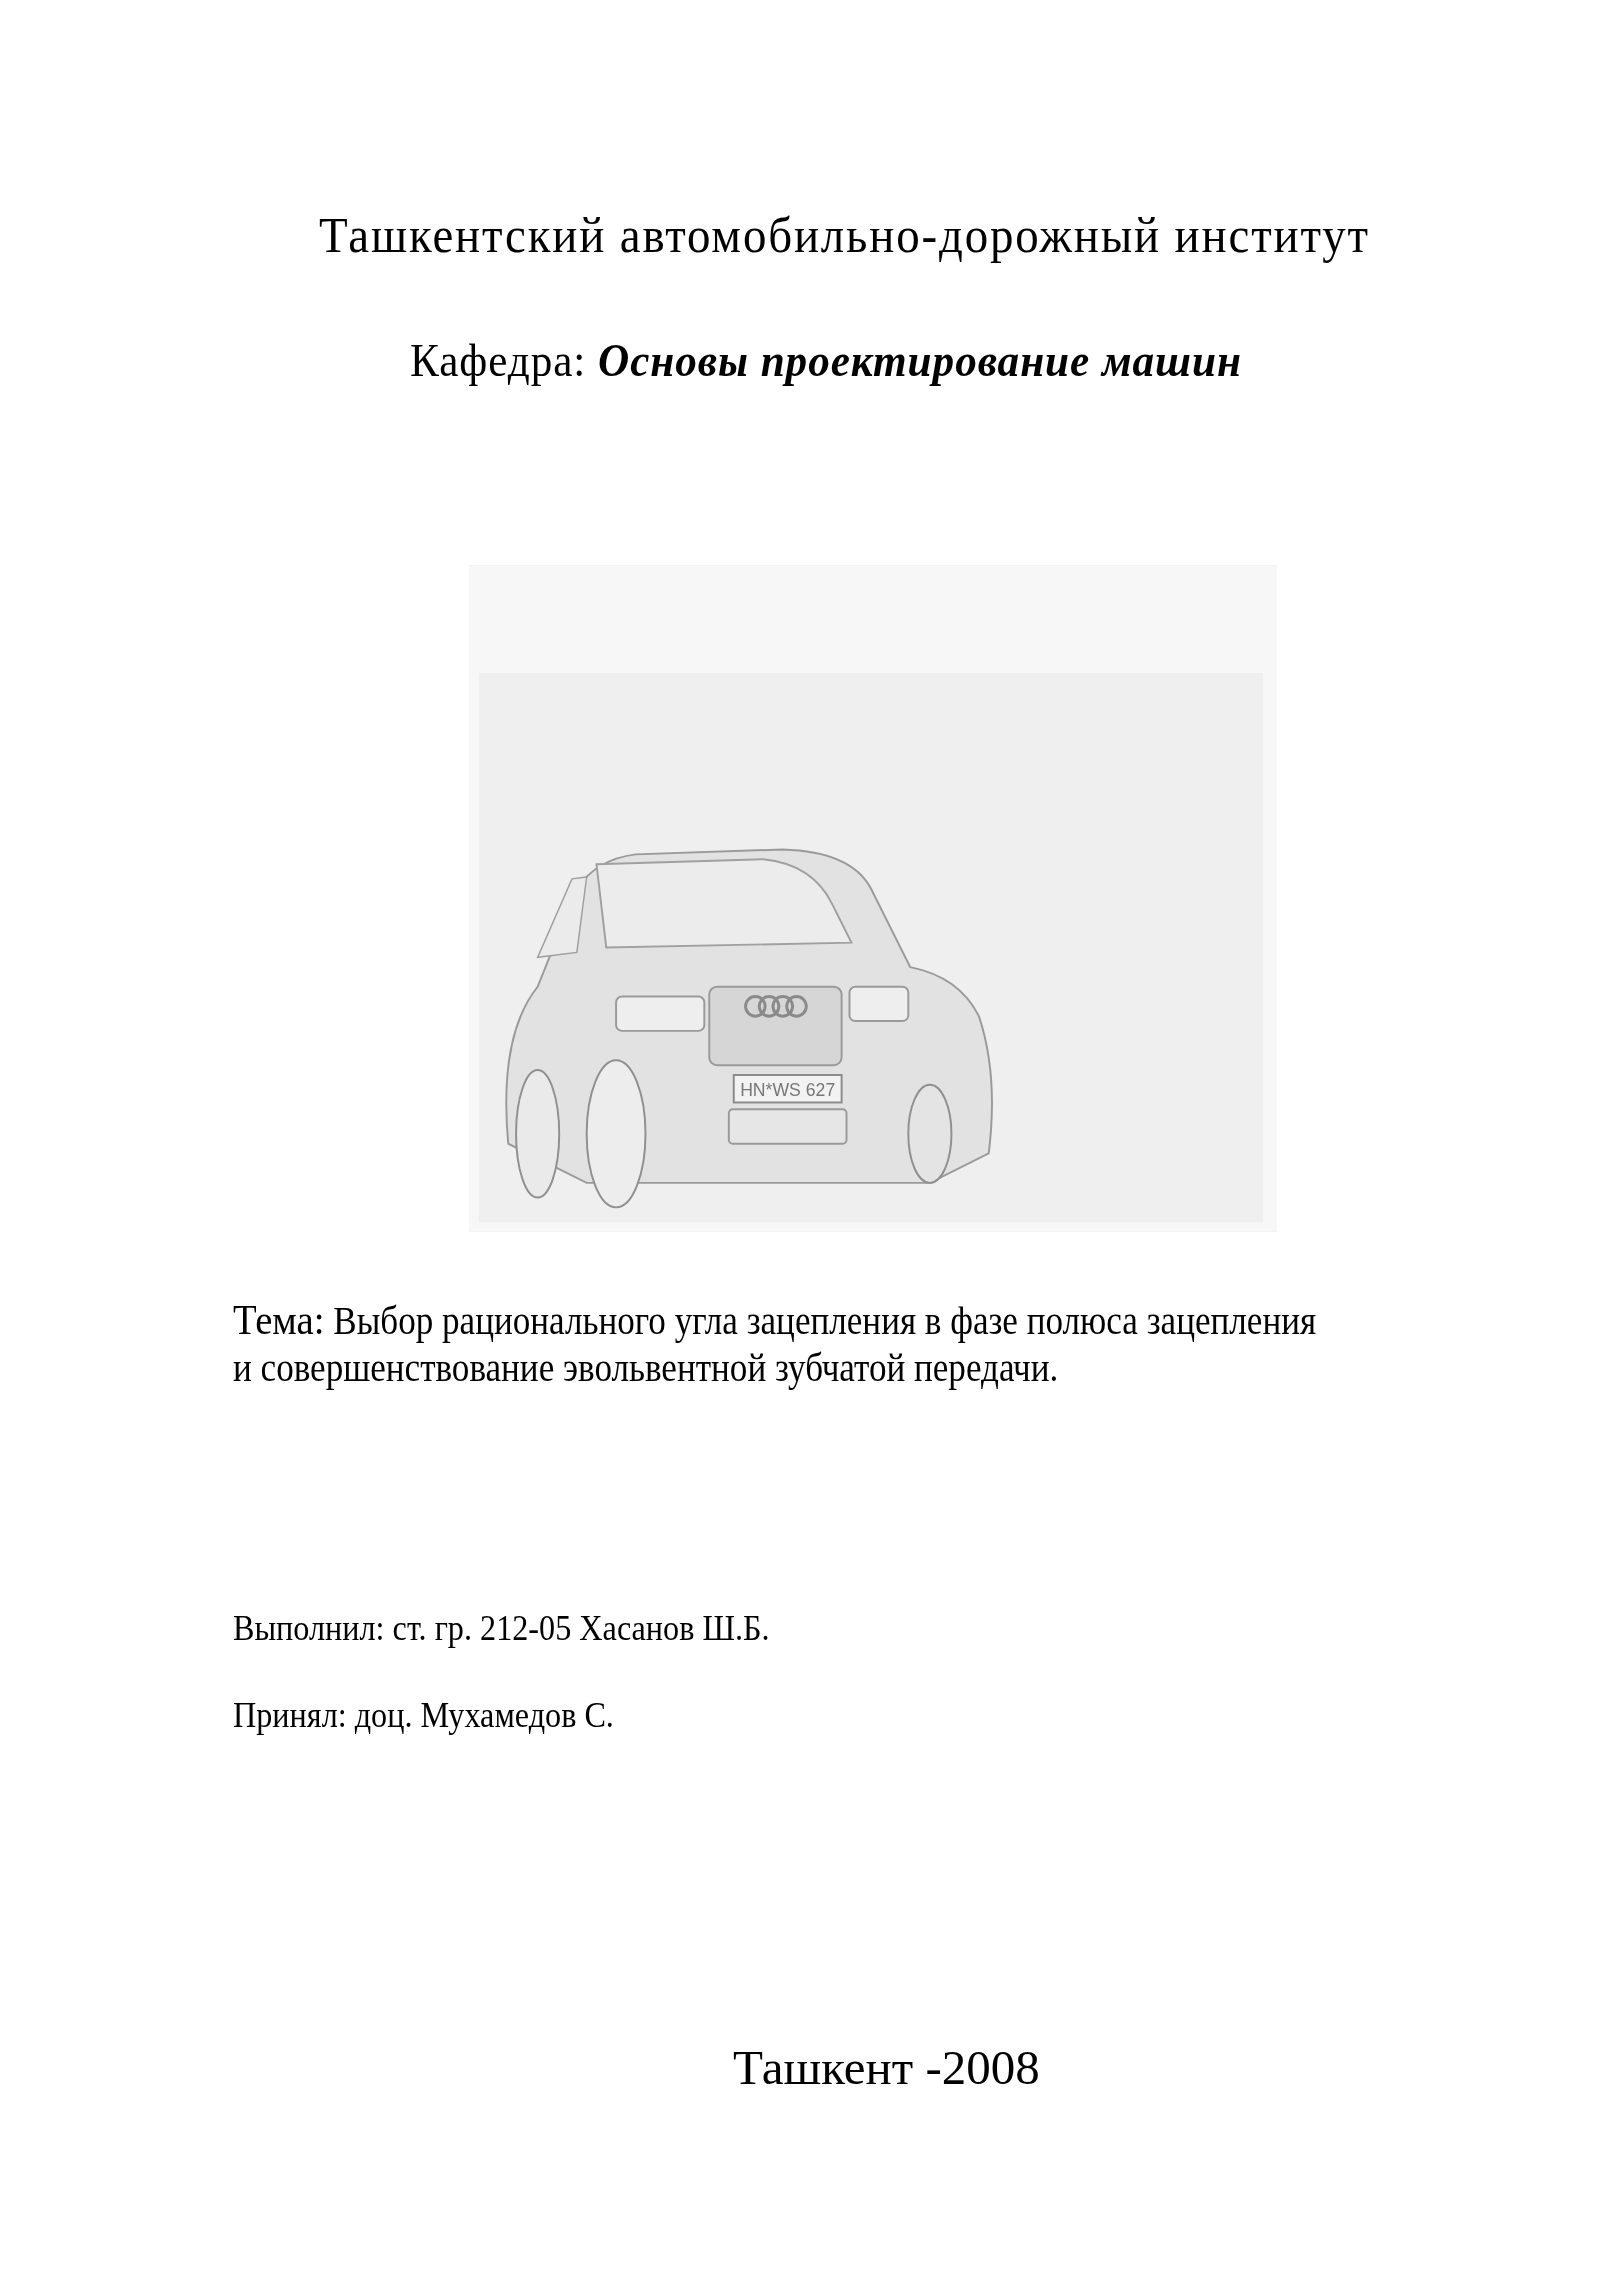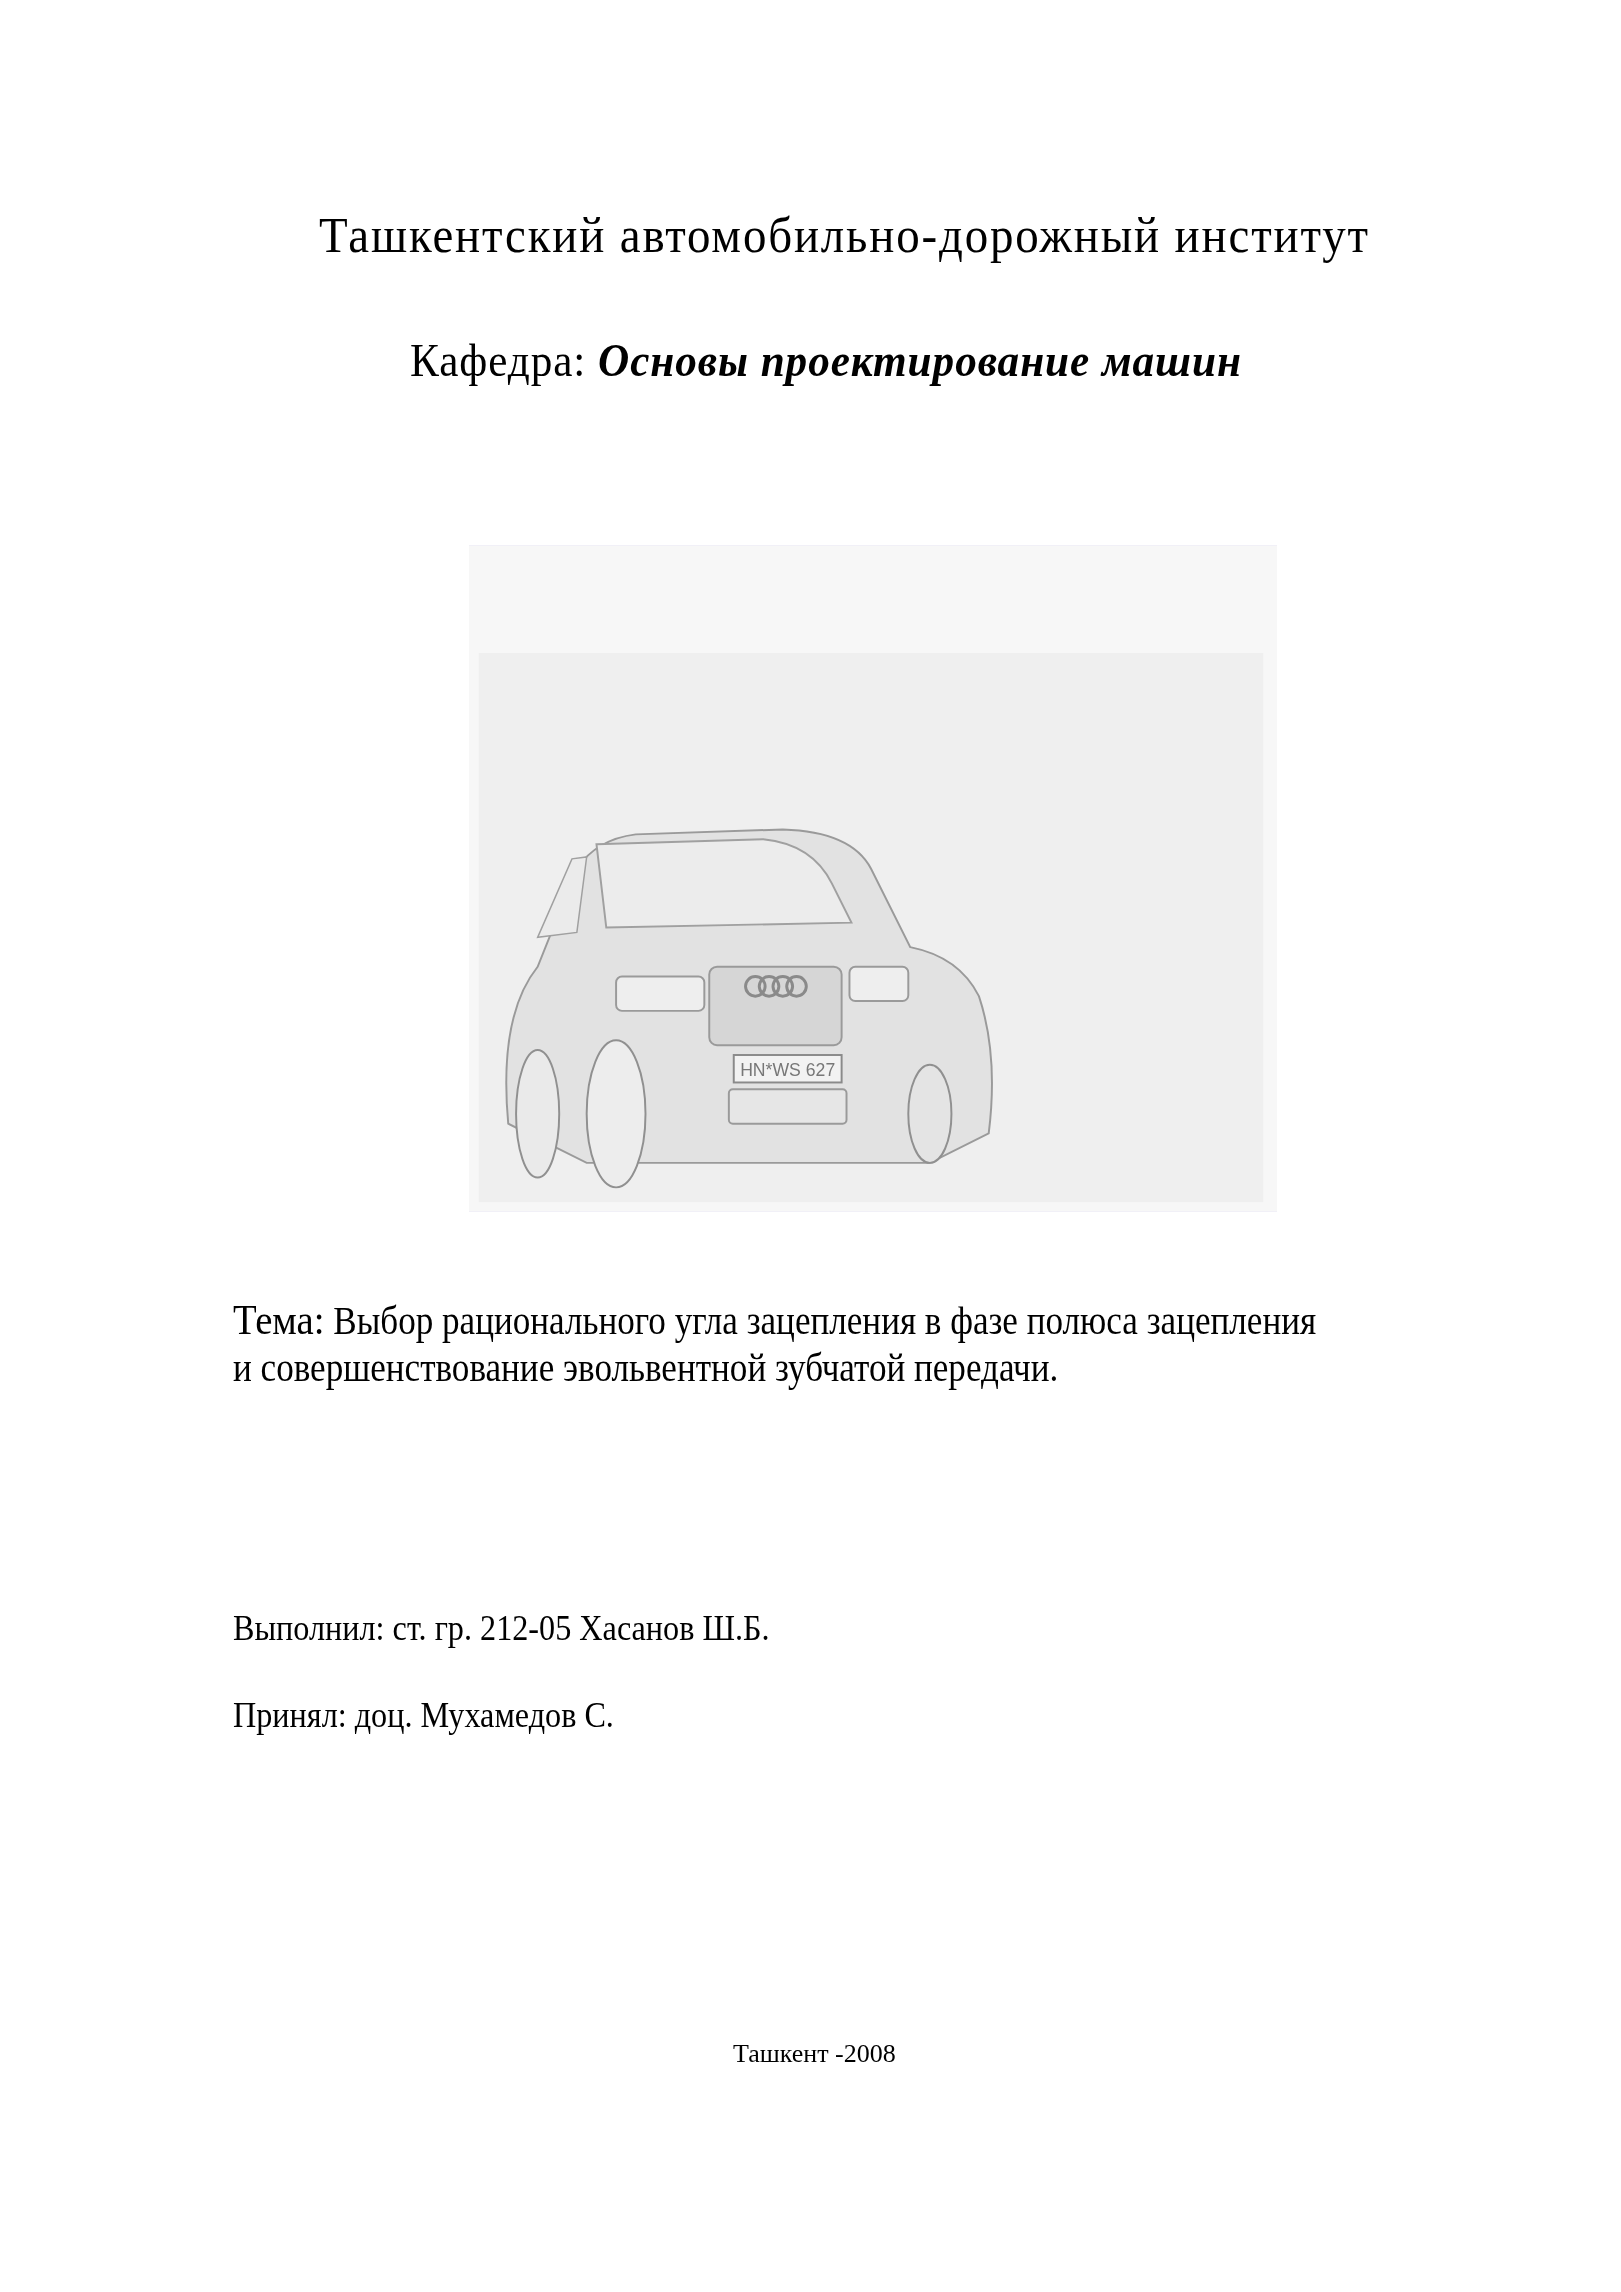--- a/index.html
+++ b/index.html
@@ -28,42 +28,42 @@
       font-size: 47px;
       letter-spacing: 1px;
       transform: scaleX(0.92);
       transform-origin: left top;
     }
     .dept .dept-name {
       font-weight: bold;
       font-style: italic;
     }
     .photo {
-      left: 469px; top: 545px;
+      left: 469px; top: 565px;
       width: 808px; height: 667px;
-      background: #c4b5fd;
+      background: #fde047;
     }
     .photo svg { width: 100%; height: 100%; display: block; }
     .topic {
       left: 233px; top: 1296px;
       font-size: 39px;
       line-height: 47px;
       transform: scaleX(0.9);
       transform-origin: left top;
     }
     .topic .topic-label { font-size: 43px; }
     .credits {
       left: 233px;
       font-size: 35px;
       transform: scaleX(0.92);
       transform-origin: left top;
     }
     .city-year {
       left: 733px; top: 2039px;
-      font-size: 26px;
+      font-size: 49px;
     }
   </style>
 </head>
 <body>
 
 <div class="abs institute">Ташкентский автомобильно-дорожный институт</div>
 
 <div class="abs dept">
   <span>Кафедра:</span>
   <span class="dept-name">Основы проектирование машин</span>

